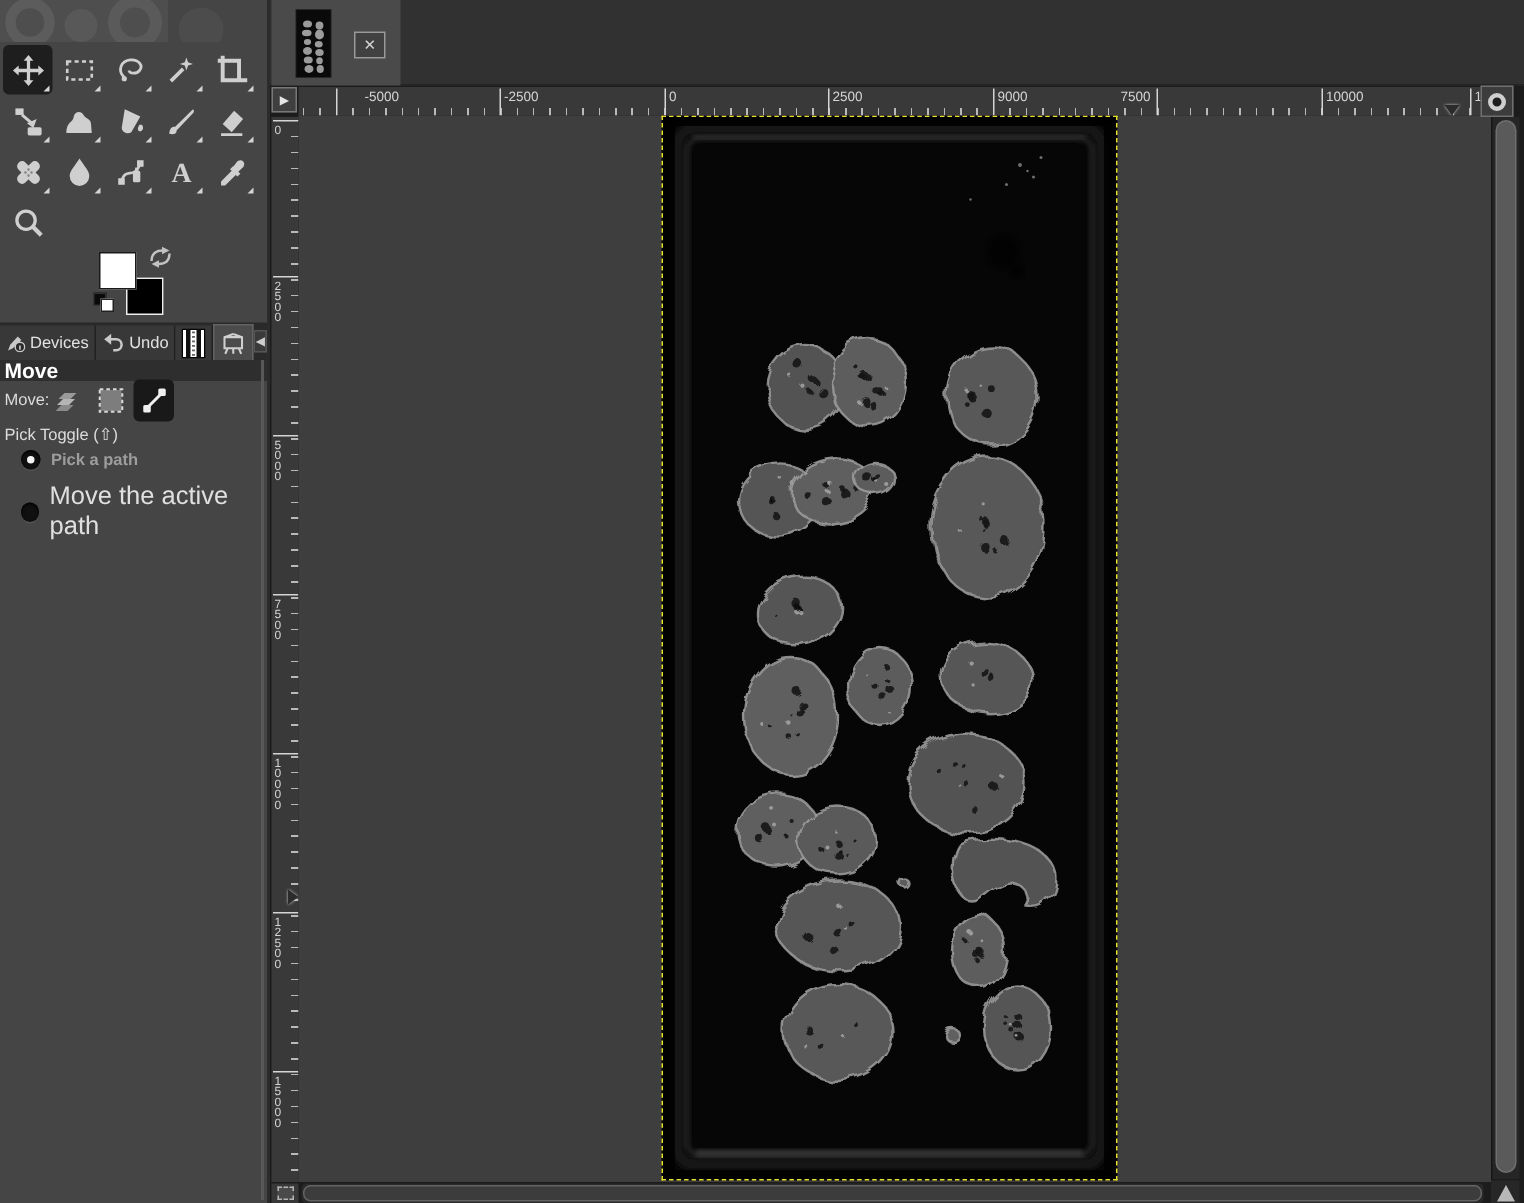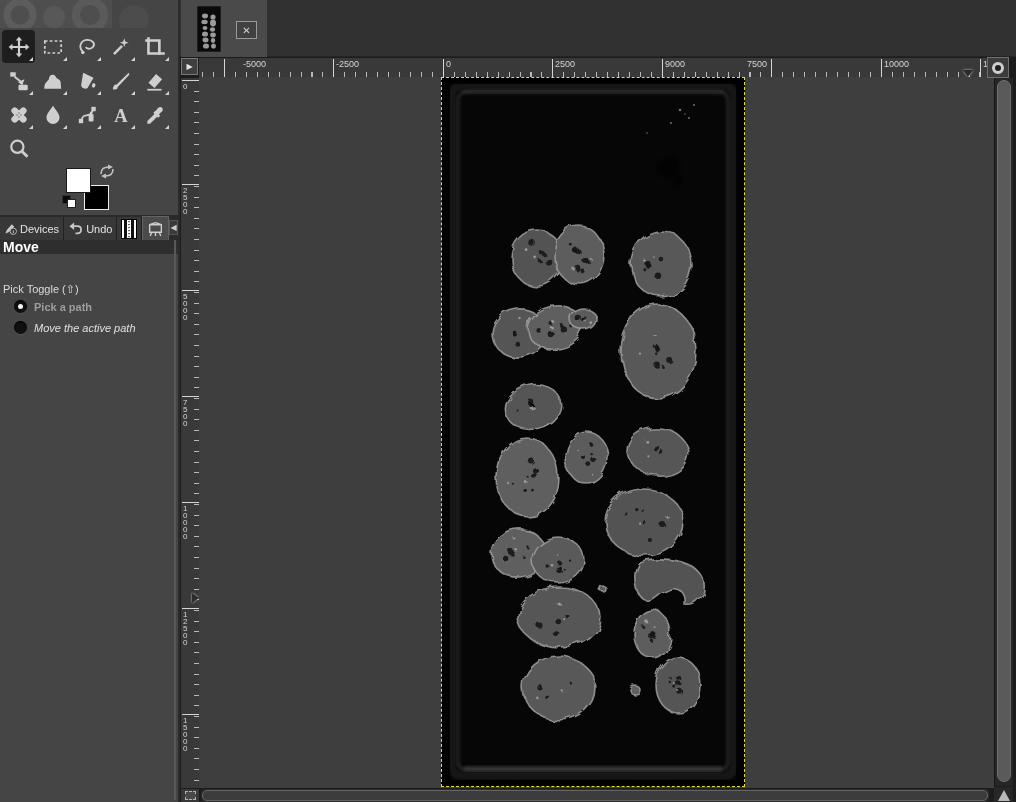--- a/index.html
+++ b/index.html
@@ -51,21 +51,21 @@
   .mode-btn.active { background:#191919; }
 
   .toggle-label { position:absolute; left:3px; top:283px; font-size:11px; color:#dcdcdc; }
   .radio-row { position:absolute; left:14px; display:flex; align-items:center; gap:7px; cursor:pointer; }
   .radio-row.r0 { top:300px;font-weight:bold; } .radio-row.r1 { top:321px; }
   .radio { width:13px; height:13px; border-radius:50%; background:#101010;
            box-shadow:inset 0 1px 2px #000, 0 1px 0 rgba(255,255,255,.07); }
   .radio.checked::after { content:""; display:block; width:5px; height:5px; margin:4px;
                           border-radius:50%; background:#f5f5f5; }
   .rlabel0 { font-size:11px; color:#9d9d9d; }
-  .rlabel1 { font-size:11px; color:#e0e0e0;font-style:italic; }
+  .rlabel1 { font-size:17px; color:#e0e0e0; }
 
   
   .top-strip { position:absolute; left:180px; top:0; width:836px; height:57px; background:#313131;
                border-bottom:1px solid #242424; }
   .img-tab { position:absolute; left:1px; top:0; width:86px; height:57px; background:#4a4a4a; cursor:pointer; }
   .img-thumb { position:absolute; left:16px; top:6px; }
   .close-btn { position:absolute; left:55px; top:21px; width:21px; height:18px; background:#414141;
                border:1px solid #9a9a9a; color:#d5d5d5; font-size:10px;
                display:flex; align-items:center; justify-content:center; cursor:pointer; }
 
@@ -306,20 +306,43 @@
         </svg>
       </div>
       <div class="dtab-menu">
         <span>◀</span>
       </div>
     </div>
 
     <div class="opt-title">Move</div>
     <div class="panel-scroll"></div>
 
+    <div class="move-row">
+      <span class="move-label">Move:</span>
+      <button class="mode-btn m0">
+        <svg width="20" height="20" viewBox="0 0 20 20">
+          <path d="M4 9 8 5h8l-4 4z" fill="#9a9a9a"></path>
+          <path d="M3 13 7 9h8l-4 4z" fill="#b5b5b5"></path>
+          <path d="M2 17 6 13h8l-4 4z" fill="#8a8a8a"></path>
+        </svg>
+      </button>
+      <button class="mode-btn m1">
+        <svg width="20" height="20" viewBox="0 0 20 20">
+          <rect x="3" y="3" width="14" height="14" fill="#7d7d7d"></rect>
+          <rect x="2.5" y="2.5" width="15" height="15" fill="none" stroke="#d8d8d8" stroke-width="1.4" stroke-dasharray="2.4 2"></rect>
+        </svg>
+      </button>
+      <button class="mode-btn m2 active">
+        <svg width="20" height="20" viewBox="0 0 20 20">
+          <path d="M5 15 15 5" stroke="#f0f0f0" stroke-width="2"></path>
+          <rect x="2.5" y="13" width="5" height="5" rx="1" fill="#f0f0f0"></rect>
+          <rect x="12.5" y="2" width="5" height="5" rx="1" fill="#f0f0f0"></rect>
+        </svg>
+      </button>
+    </div>
 
     <div class="toggle-label">Pick Toggle  (⇧)</div>
     <label class="radio-row r0">
       <span class="radio checked"></span>
       <span class="rlabel0">Pick a path</span>
     </label>
     <label class="radio-row r1">
       <span class="radio"></span>
       <span class="rlabel1">Move the active path</span>
     </label>

